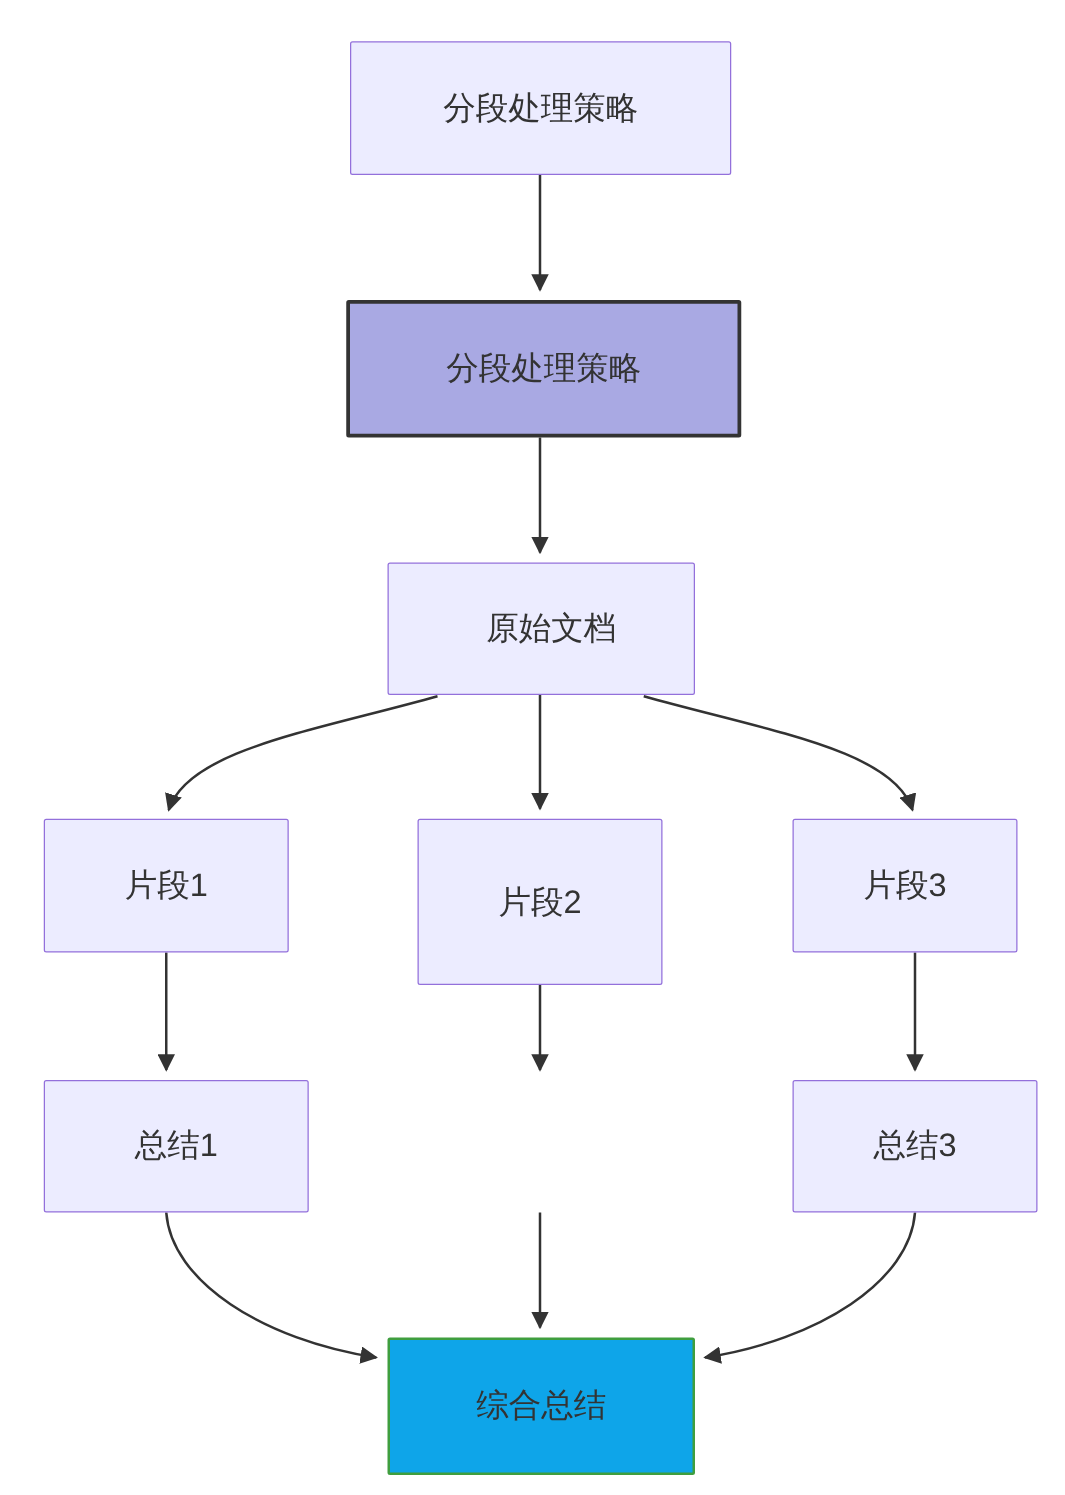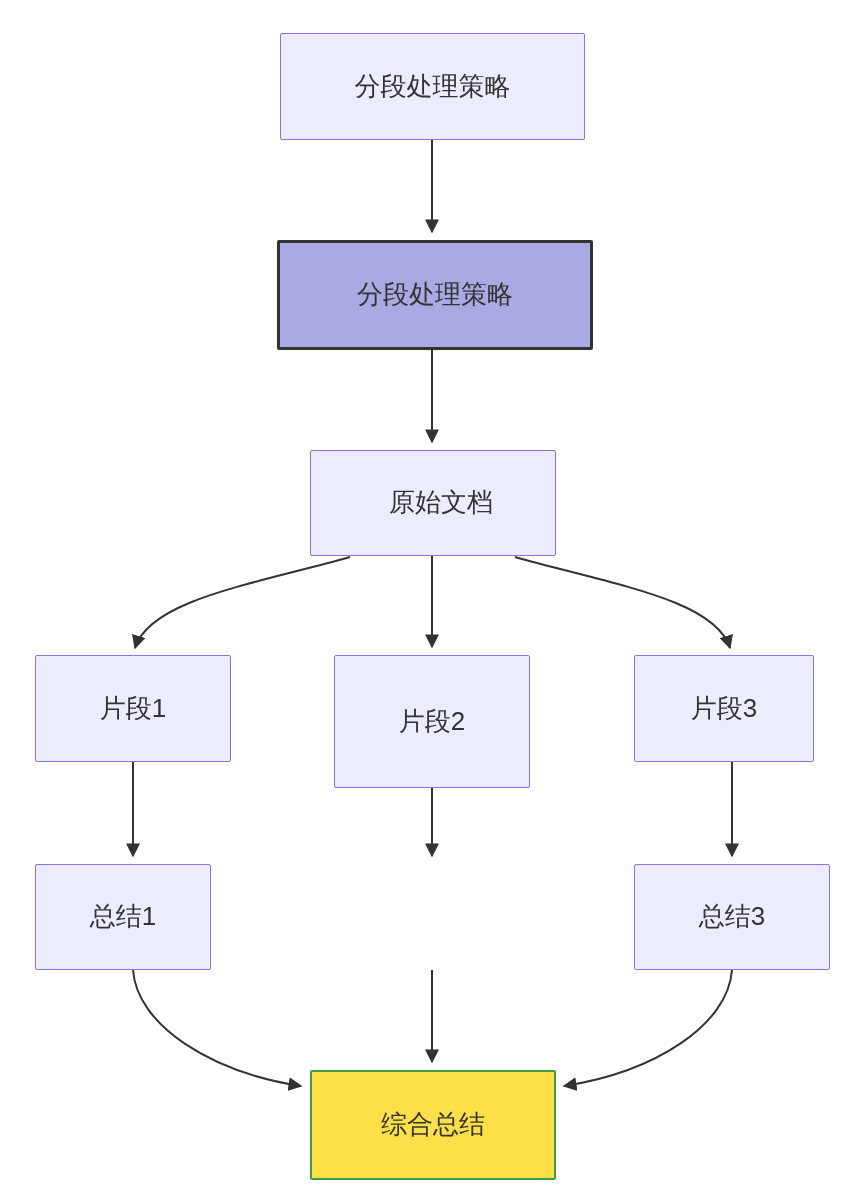--- a/index.html
+++ b/index.html
@@ -35,31 +35,31 @@
     font-size: 26px;
     line-height: 1.2;
     text-align: center;
     white-space: nowrap;
   }
   .node.highlight-purple {
     background: #a9a9e3;
     border: 3px solid #333333;
   }
   .node.highlight-green {
-    background: #fde047;
+    background: #0ea5e9;
     border: 2px solid #3f9e3f;
   }
   
   #node-a  { left: 280px; top: 33px;   width: 305px; height: 107px; }
   #node-b  { left: 277px; top: 240px;  width: 316px; height: 110px; }
   #node-c  { left: 310px; top: 450px;  width: 246px; height: 106px; padding-left: 16px; }
   #node-d1 { left: 35px;  top: 655px;  width: 196px; height: 107px; }
   #node-d2 { left: 334px; top: 655px;  width: 196px; height: 133px; }
   #node-d3 { left: 634px; top: 655px;  width: 180px; height: 107px; }
-  #node-e1 { left: 35px;  top: 864px;  width: 176px; height: 106px; }
+  #node-e1 { left: 35px;  top: 864px;  width: 212px; height: 106px; }
   #node-e2 { left: 334px; top: 864px;  width: 196px; height: 106px; }
   #node-e3 { left: 634px; top: 864px;  width: 196px; height: 106px; }
   #node-f  { left: 310px; top: 1070px; width: 246px; height: 110px; }
   .edge {
     fill: none;
     stroke: #333333;
     stroke-width: 2px;
   }
 </style>
 </head>

